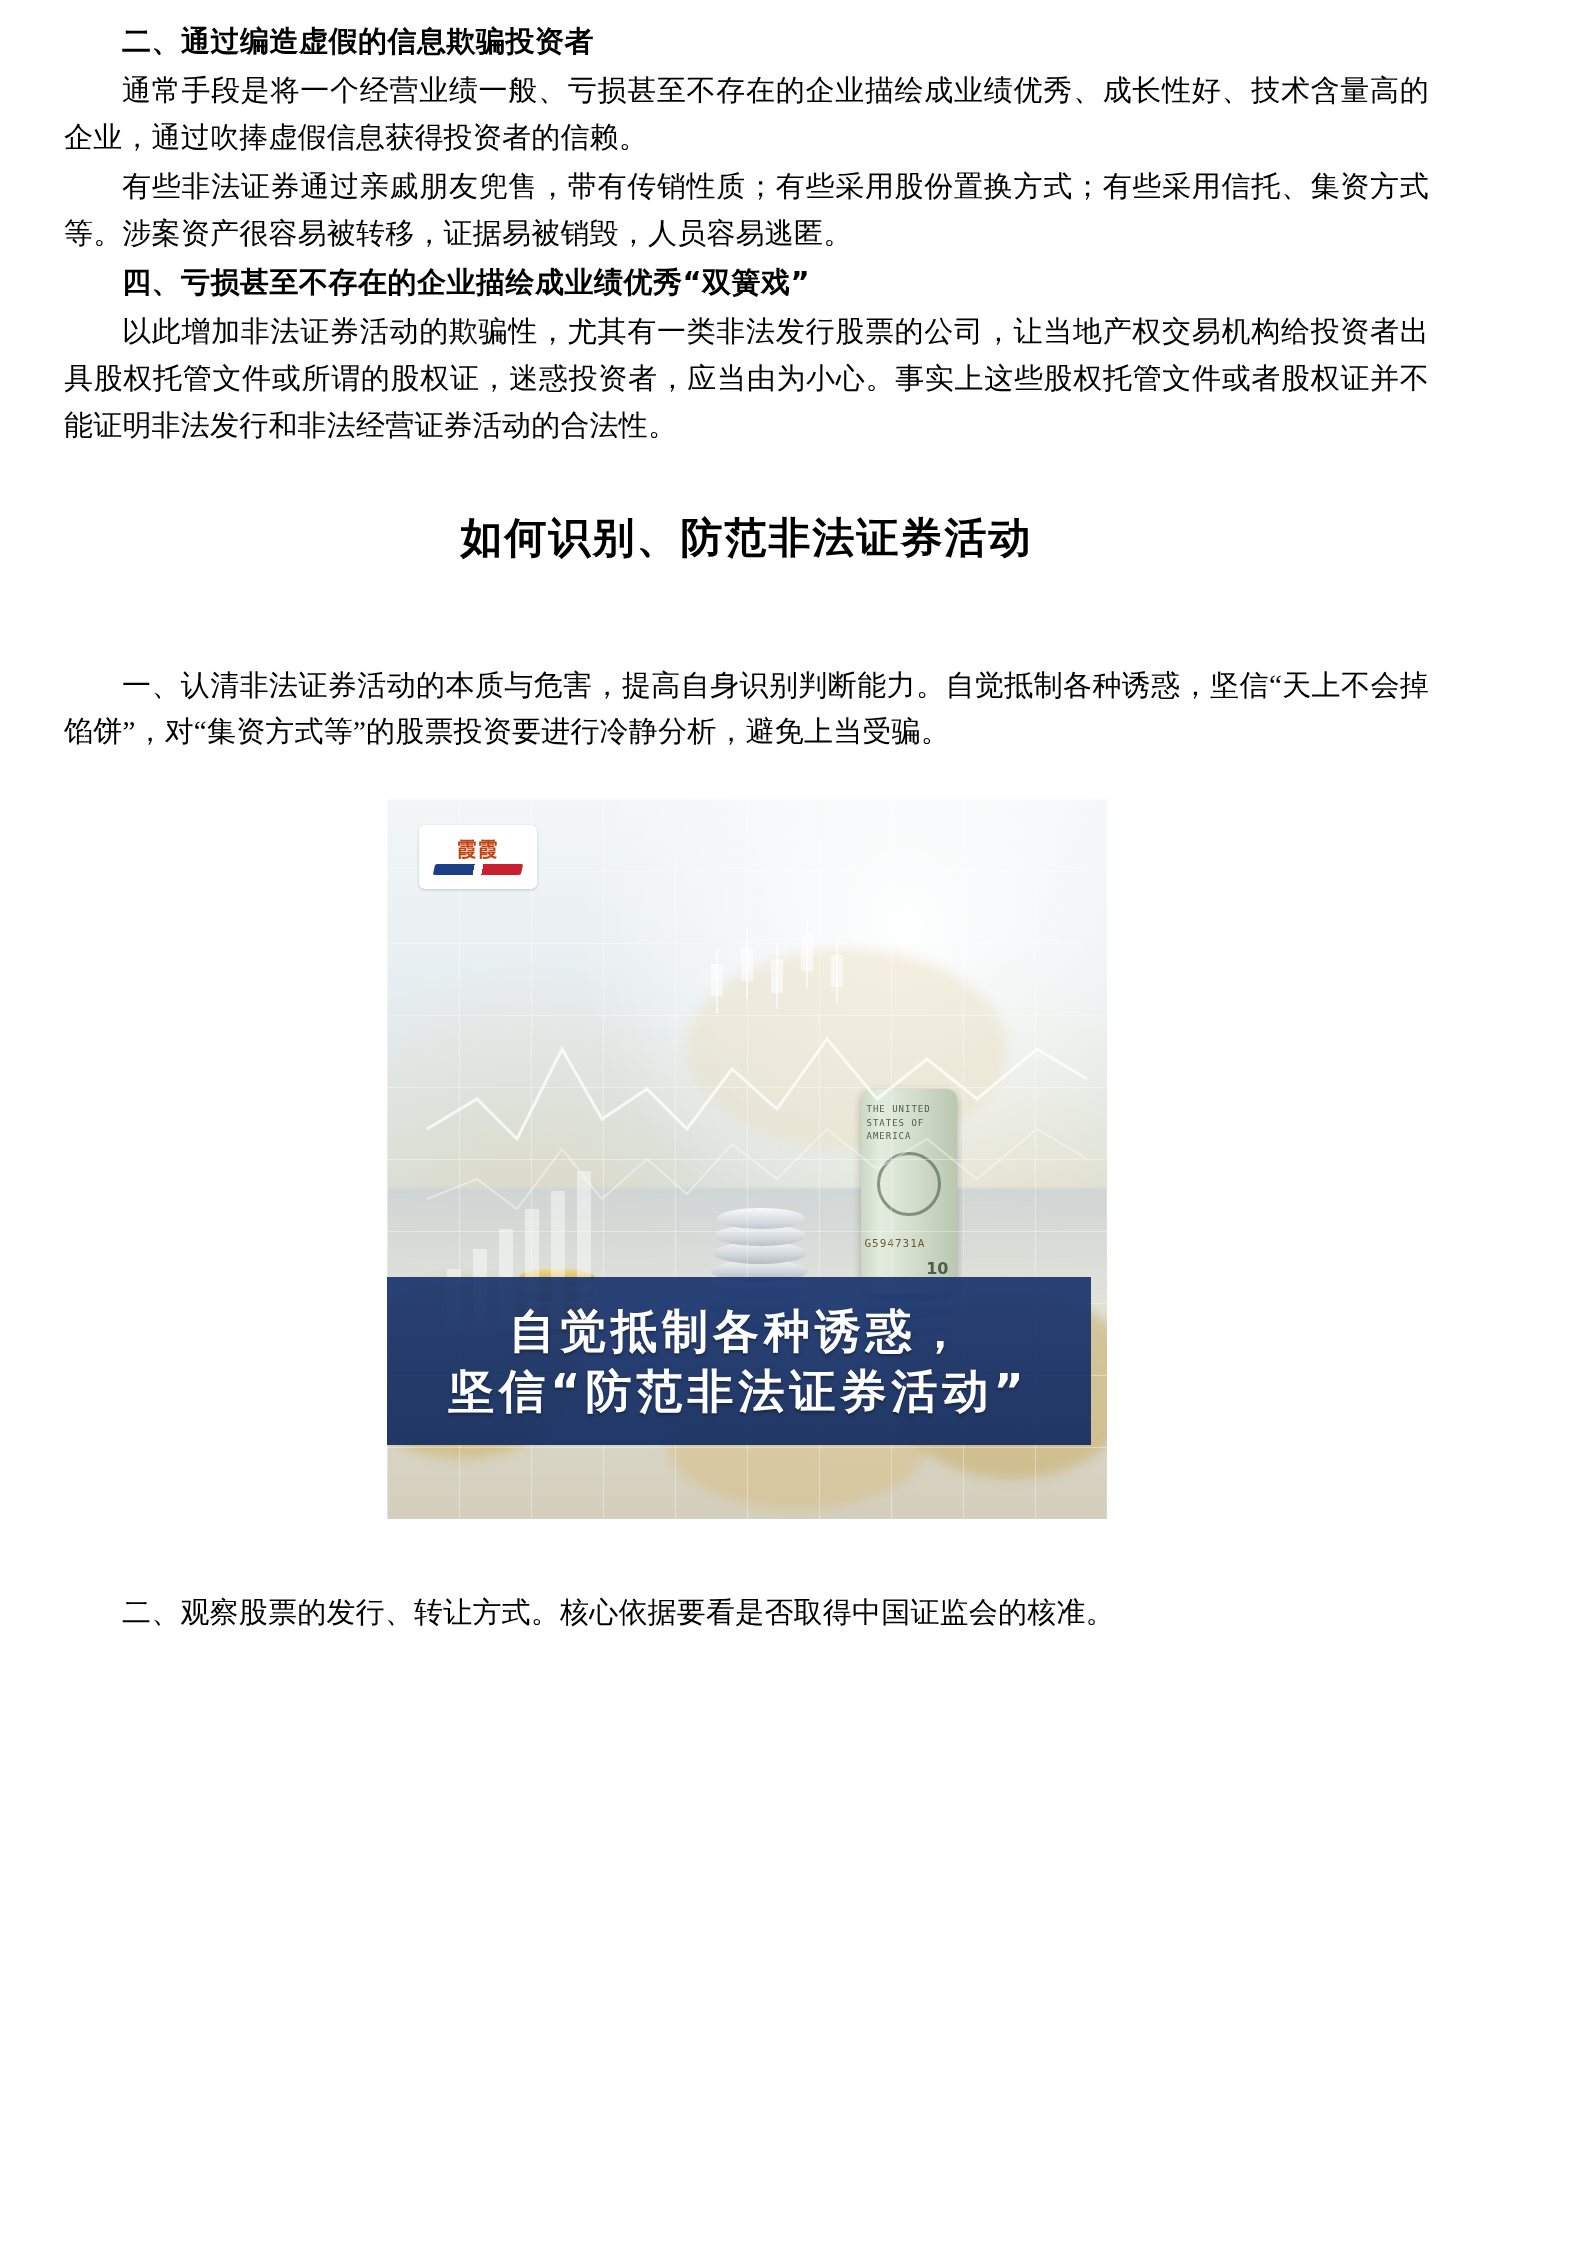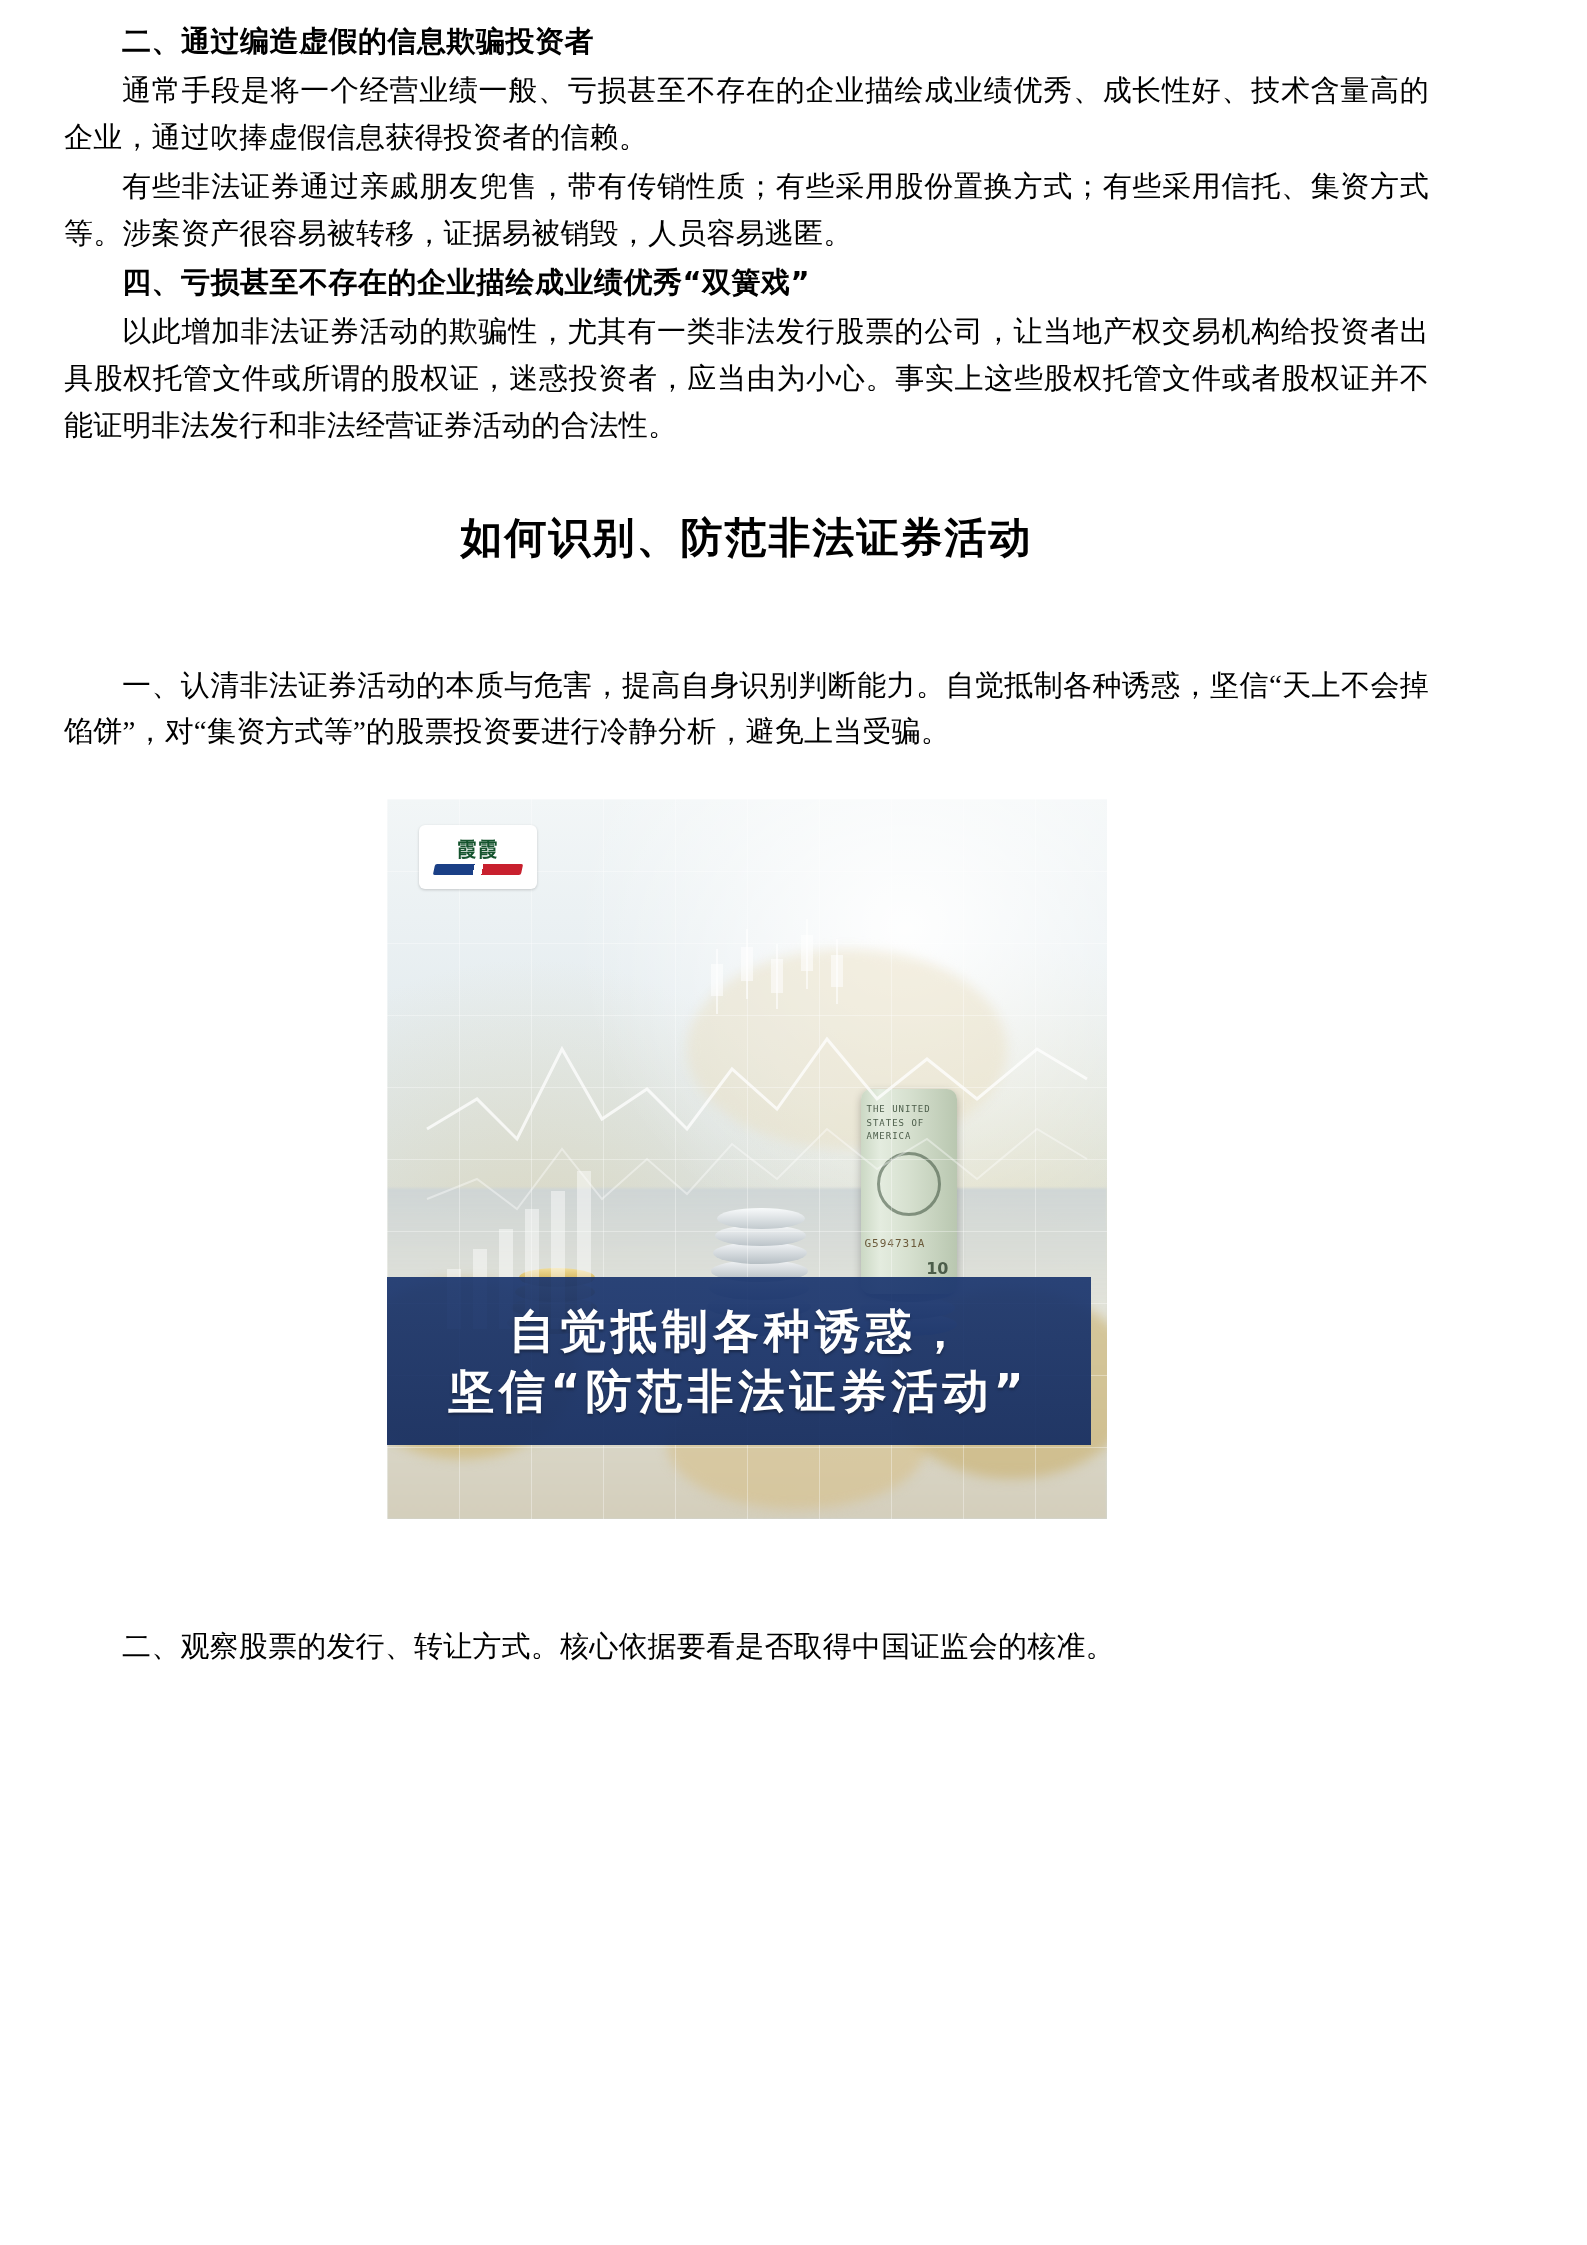--- a/index.html
+++ b/index.html
@@ -98,21 +98,21 @@
     border-radius: 6px;
     box-shadow: 0 1px 3px rgba(0,0,0,0.18);
     display: flex; flex-direction: column;
     align-items: center; justify-content: center;
     overflow: hidden;
   }
   .logo-badge .lg-text {
     font-family: "DejaVu Sans", "Liberation Sans", sans-serif;
     font-weight: bold;
     font-size: 20px;
-    color: #14532d;
+    color: #c2410c;
     letter-spacing: 1px;
     line-height: 1;
   }
   .logo-badge .lg-stripes {
     margin-top: 5px;
     width: 88px; height: 11px;
     background: linear-gradient(90deg, #1a3f86 0 45%, #ffffff 45% 55%, #c8202e 55% 100%);
     border-radius: 2px;
     transform: skewX(-12deg);
   }
@@ -173,21 +173,21 @@
     position:absolute; left: 4px; bottom: 44px;
     font-family: "DejaVu Sans Mono","Liberation Mono",monospace;
     font-size: 11px; color: #6b5a3a; letter-spacing: 1px;
   }
   .bill .bill-ten {
     position:absolute; right: 8px; bottom: 16px;
     font-family: "DejaVu Sans", sans-serif;
     font-weight: bold; font-size: 16px; color: #4c5d4a;
   }
   .bottom-para {
-    margin-top: 104px;
+    margin-top: 70px;
   }
 </style>
 </head>
 <body>
 
 <div class="page">
 
   <h2 class="heading">二、通过编造虚假的信息欺骗投资者</h2>
   <p class="para">通常手段是将一个经营业绩一般、亏损甚至不存在的企业描绘成业绩优秀、成长性好、技术含量高的企业，通过吹捧虚假信息获得投资者的信赖。</p>
 

